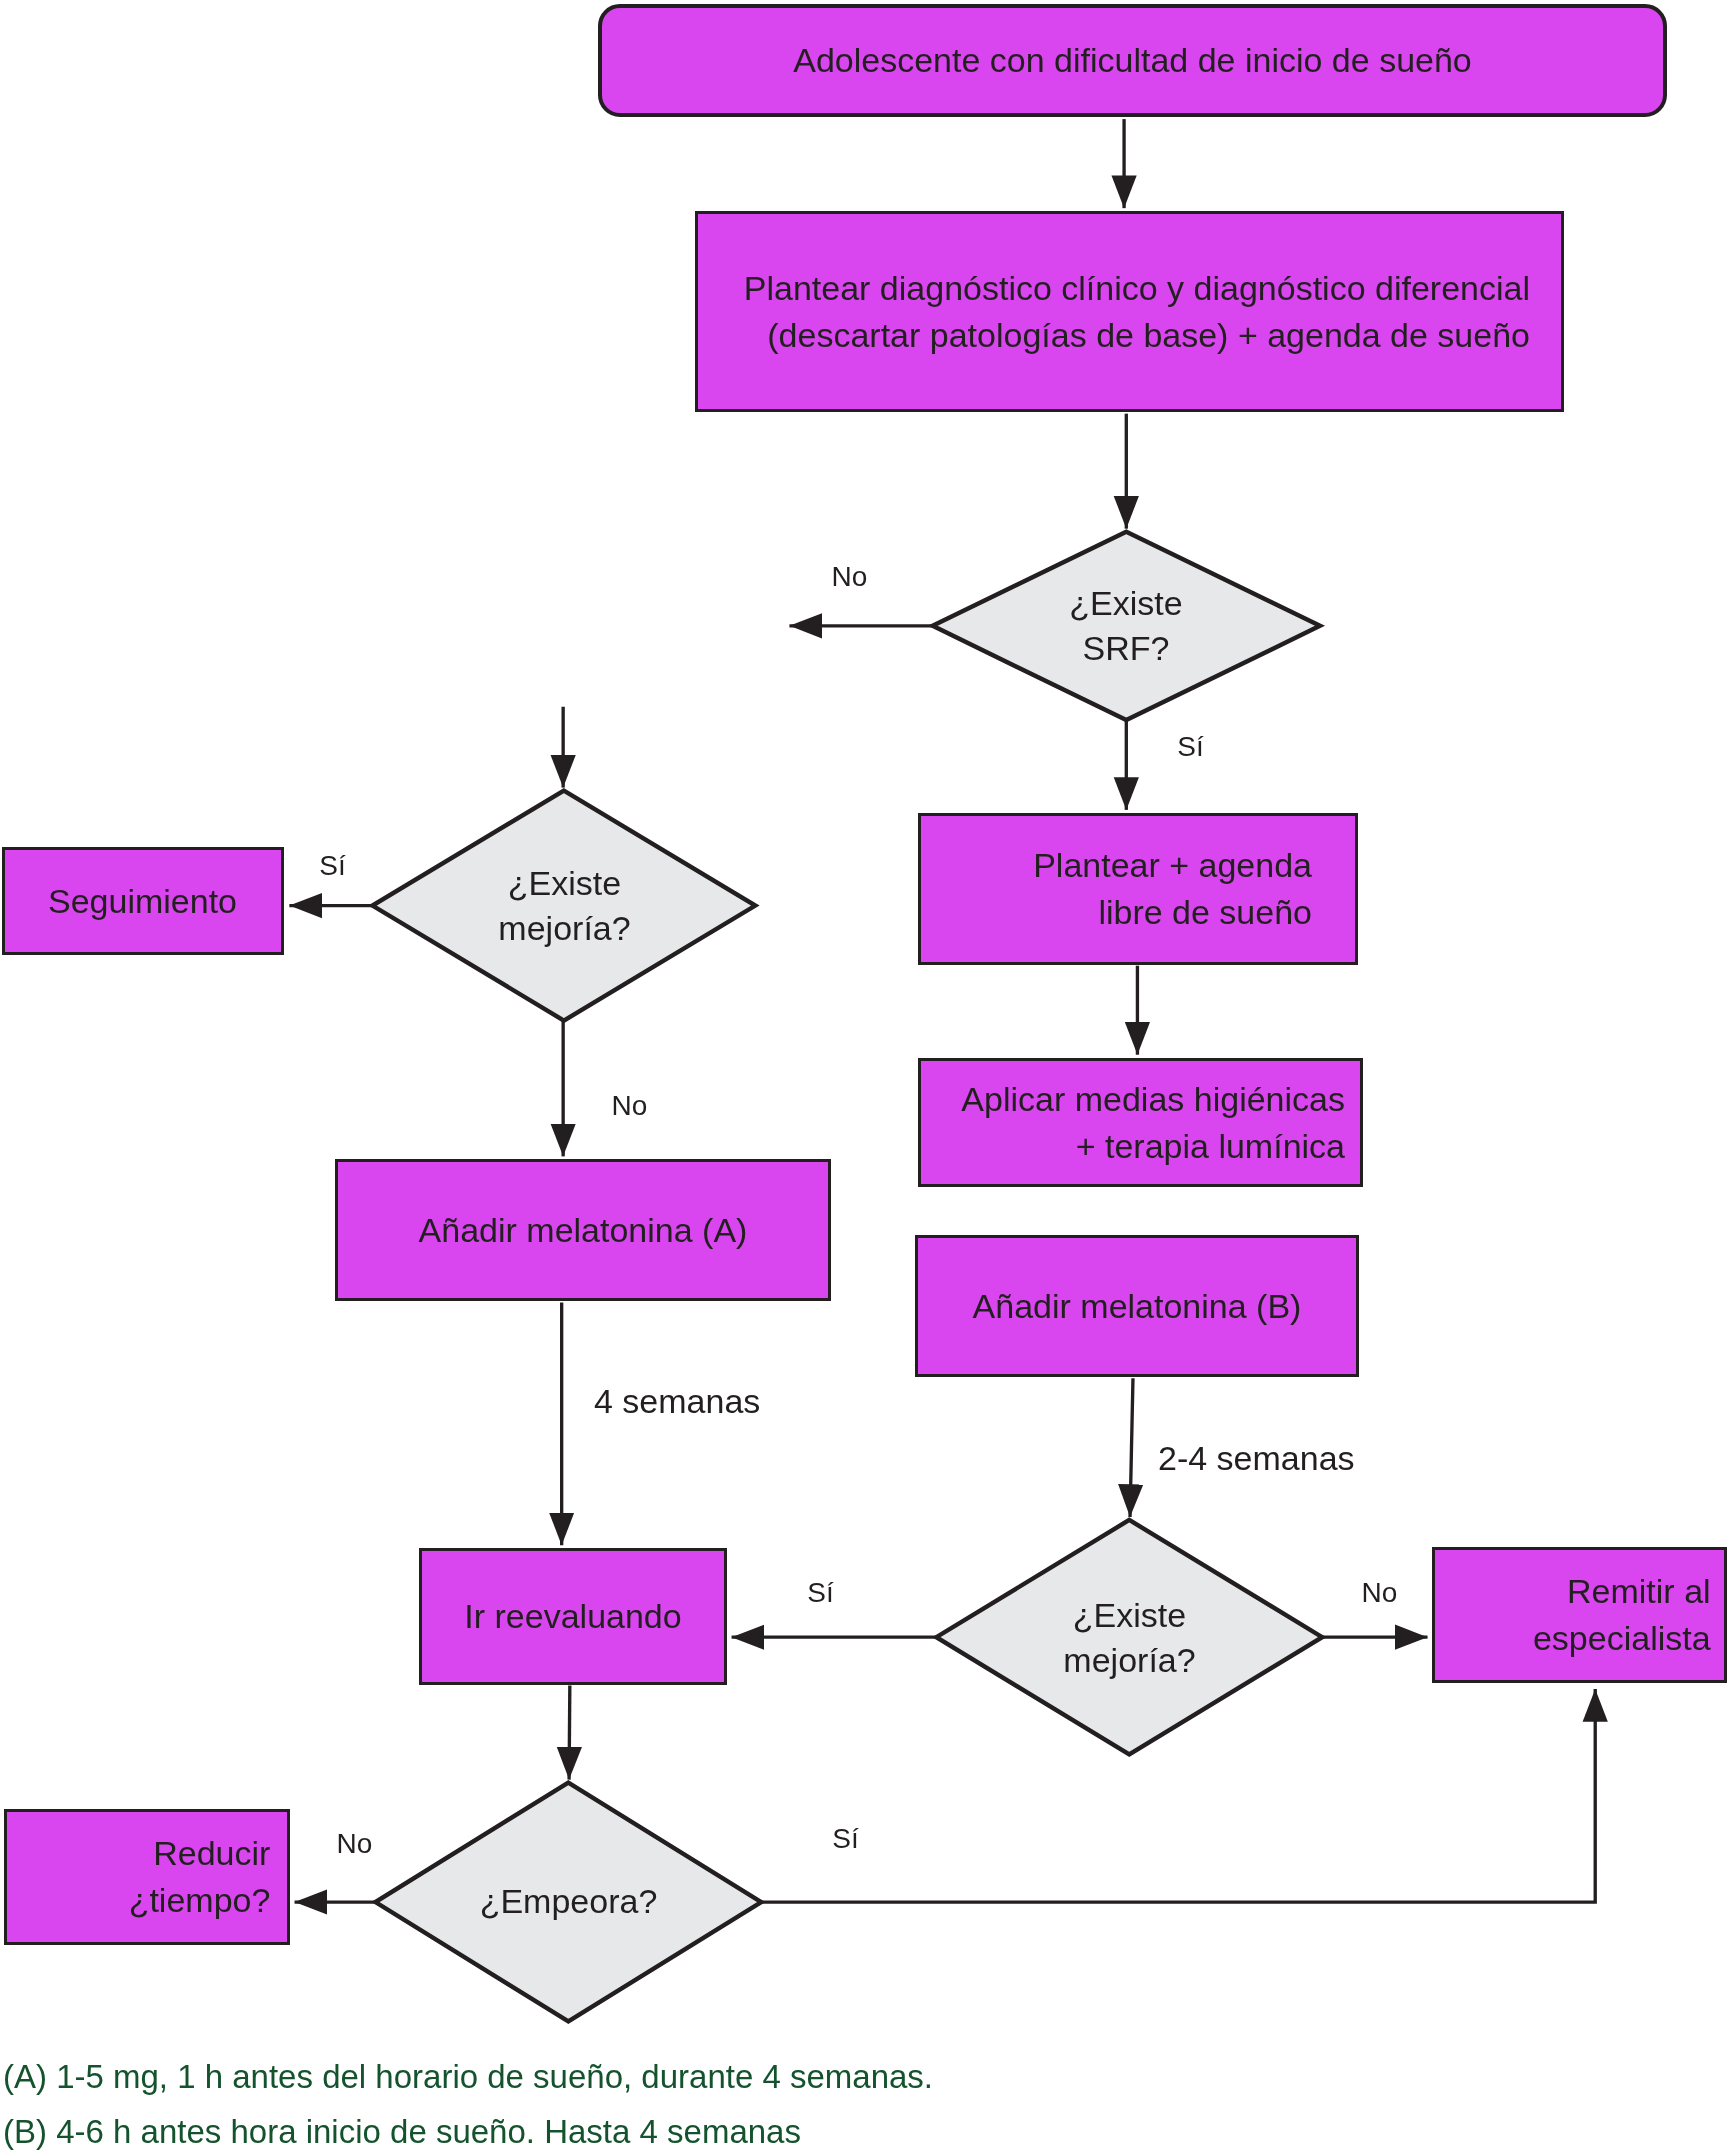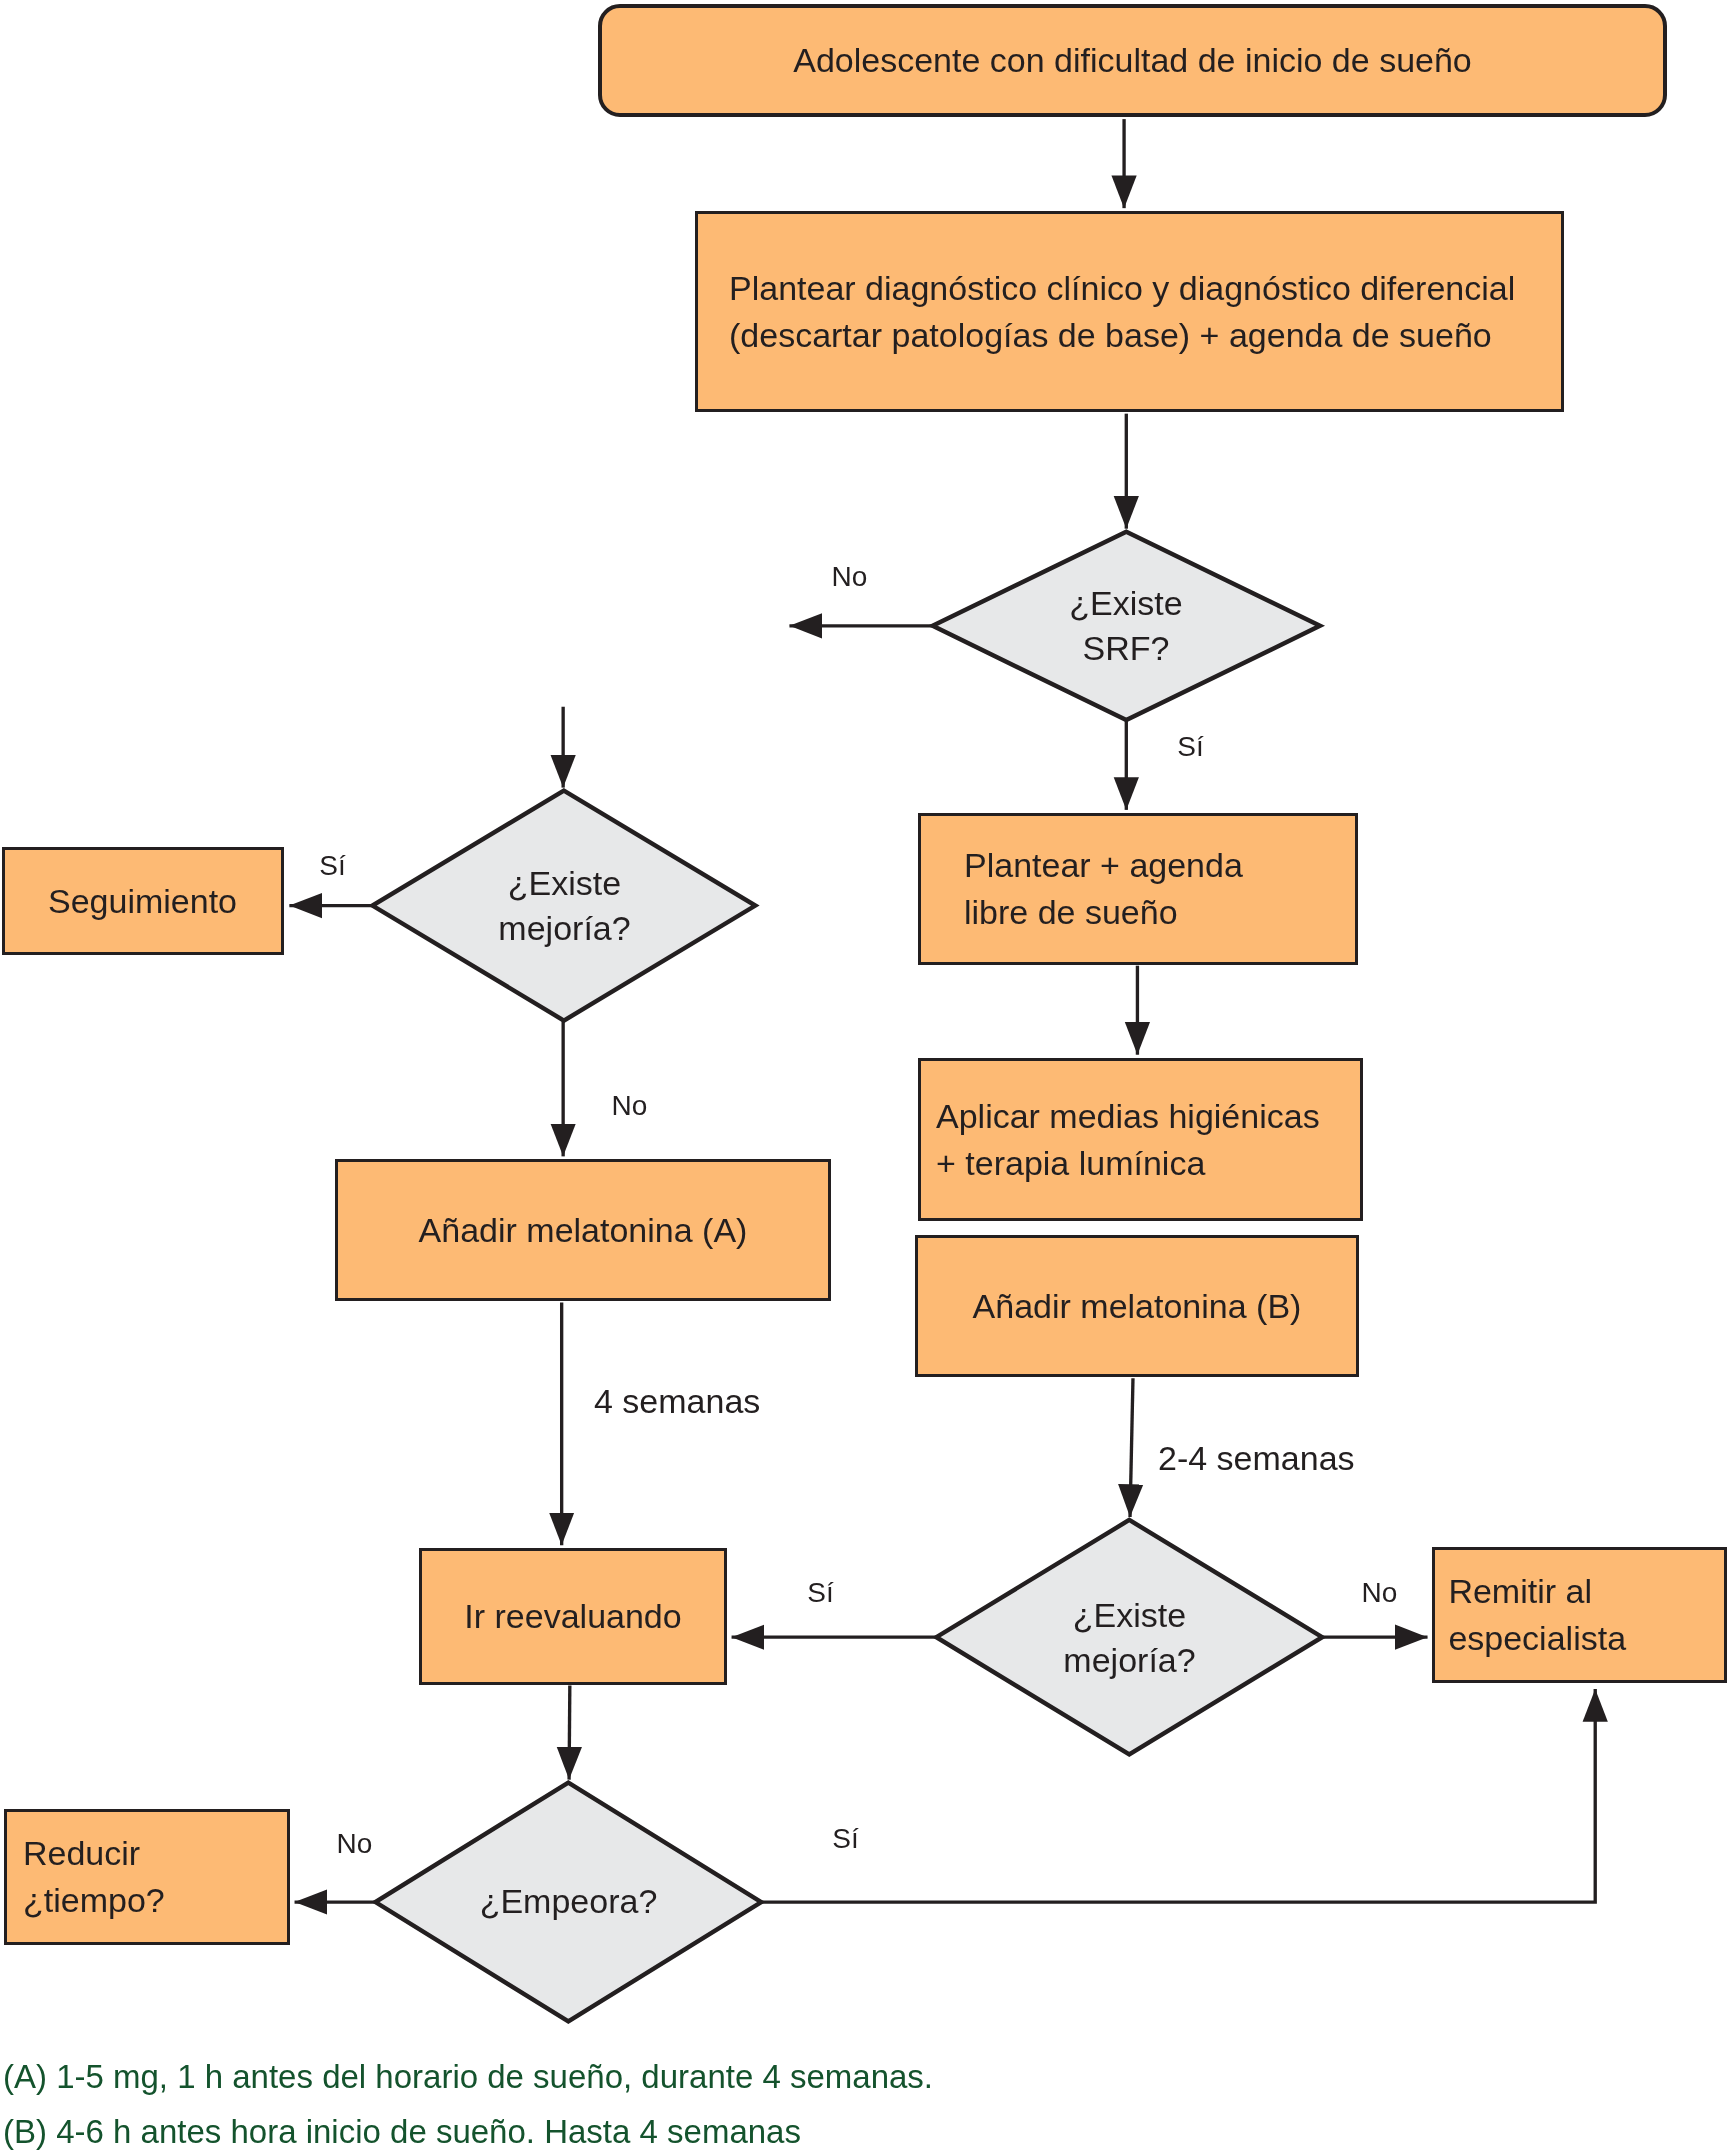--- a/index.html
+++ b/index.html
@@ -8,24 +8,24 @@
     width:1731px;height:2151px;
     background:#ffffff;
     font-family:"Liberation Sans", sans-serif;
     color:#231f20;
     overflow:hidden;
   }
   #edges{position:absolute;left:0;top:0;width:1731px;height:2151px;}
   .node{
     position:absolute;
     box-sizing:border-box;
-    background:#fdba74;
+    background:#d946ef;
     border:3.7px solid #231f20;
     display:flex;align-items:center;justify-content:center;
-    text-align:left;
+    text-align:right;
     font-size:34px;line-height:1.38;
     color:#231f20;
   }
   .node.rounded{border-radius:22px;border-width:4.5px;}
   .diamond-label{
     position:absolute;
     display:flex;align-items:center;justify-content:center;
     text-align:center;
     font-size:34px;line-height:1.32;
     color:#231f20;
@@ -81,21 +81,21 @@
 
   <div class="node rounded" style="left:598px;top:3.7px;width:1069px;height:113px;padding:0 45px;">Adolescente con dificultad de inicio de sueño</div>
 
   <div class="node" style="left:695px;top:211px;width:869px;height:201px;padding:0 31px;">Plantear diagnóstico clínico y diagnóstico diferencial (descartar patologías de base) + agenda de sueño</div>
 
 
   <div class="node" style="left:1.5px;top:847px;width:282px;height:108px;padding:0 7.4px;">Seguimiento</div>
 
   <div class="node" style="left:918px;top:813px;width:440px;height:152px;padding:0 43px;">Plantear + agenda libre de sueño</div>
 
-  <div class="node" style="left:918px;top:1058px;width:445px;height:163px;padding:0 15px;">Aplicar medias higiénicas + terapia lumínica</div>
+  <div class="node" style="left:918px;top:1058px;width:445px;height:129px;padding:0 15px;">Aplicar medias higiénicas + terapia lumínica</div>
 
   <div class="node" style="left:915px;top:1235px;width:444px;height:142px;padding:0 15px;">Añadir melatonina (B)</div>
 
   <div class="node" style="left:335px;top:1159px;width:496px;height:142px;padding:0 15px;">Añadir melatonina (A)</div>
 
   <div class="node" style="left:419px;top:1548px;width:308px;height:137px;padding:0 10.4px;">Ir reevaluando</div>
 
   <div class="node" style="left:1432px;top:1547px;width:295px;height:136px;padding:0 13.4px;">Remitir al especialista</div>
 
   <div class="node" style="left:3.7px;top:1809px;width:286px;height:136px;padding:0 16.3px;">Reducir ¿tiempo?</div>

